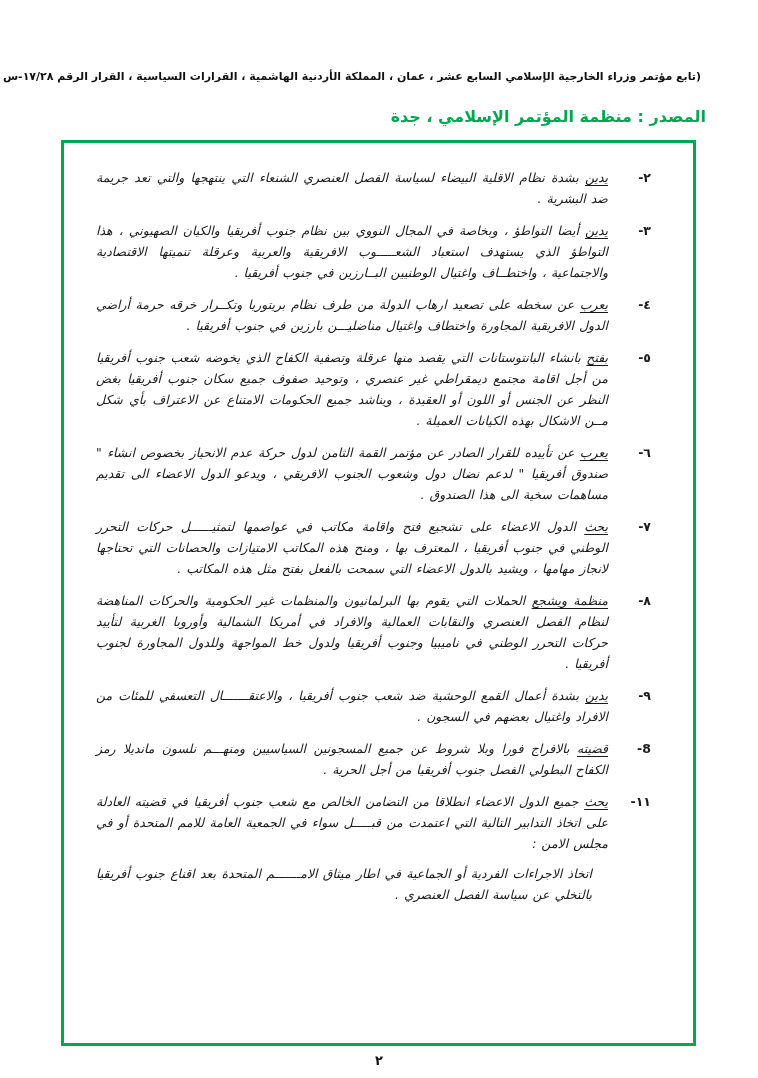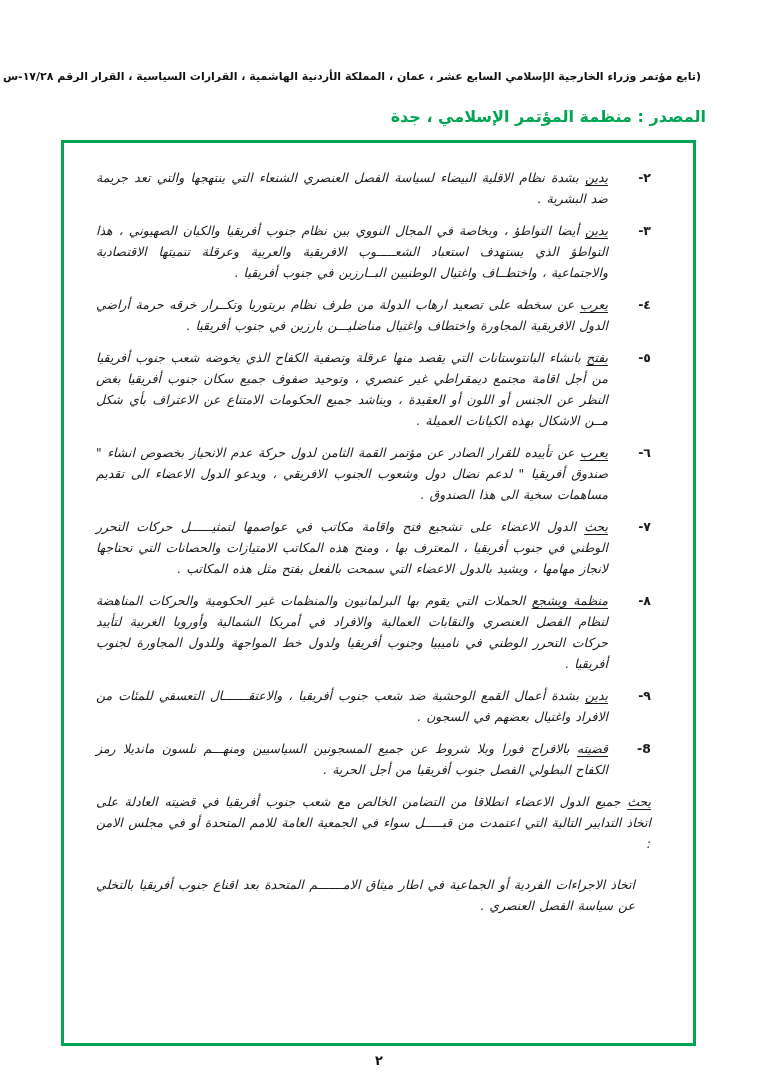--- a/index.html
+++ b/index.html
@@ -76,21 +76,21 @@
   .para-text{
     flex:1;
     text-align:justify;
     font-style:italic;
   }
   .lead{
     text-decoration:underline;
     text-underline-offset:3px;
   }
   .para-sub{
-    margin-top:20px;
+    margin-top:9px;
     padding-right:16px;
     text-align:justify;
   }
   .page-number{
     position:absolute;
     bottom:10px;
     left:50%;
     transform:translateX(-50%);
     font-size:13px;
     font-weight:bold;
@@ -138,20 +138,21 @@
         </div>
         <div class="para">
           <div class="para-num">٩-</div>
           <div class="para-text"><span class="lead">يدين</span> <span>بشدة أعمال القمع الوحشية ضد شعب جنوب أفريقيا ، والاعتقـــــــال التعسفي للمئات من الافراد واغتيال بعضهم في السجون .</span></div>
         </div>
         <div class="para">
           <div class="para-num">8-</div>
           <div class="para-text"><span class="lead">قضيته</span> <span>بالافراج فورا وبلا شروط عن جميع المسجونين السياسيين ومنهـــم نلسون مانديلا رمز الكفاح البطولي الفصل جنوب أفريقيا من أجل الحرية .</span></div>
         </div>
         <div class="para">
+          <div class="para-num">١١-</div>
           <div class="para-text"><span class="lead">يحث</span> <span>جميع الدول الاعضاء انطلاقا من التضامن الخالص مع شعب جنوب أفريقيا في قضيته العادلة على اتخاذ التدابير التالية التي اعتمدت من قبـــــل سواء في الجمعية العامة للامم المتحدة أو في مجلس الامن :</span><div class="para-sub">اتخاذ الاجراءات الفردية أو الجماعية في اطار ميثاق الامـــــــم المتحدة بعد اقناع جنوب أفريقيا بالتخلي عن سياسة الفصل العنصري .</div></div>
         </div>
       </div>
   </div>
 
   <div class="page-number">٢</div>
 
 </div>
 
 </body></html>

